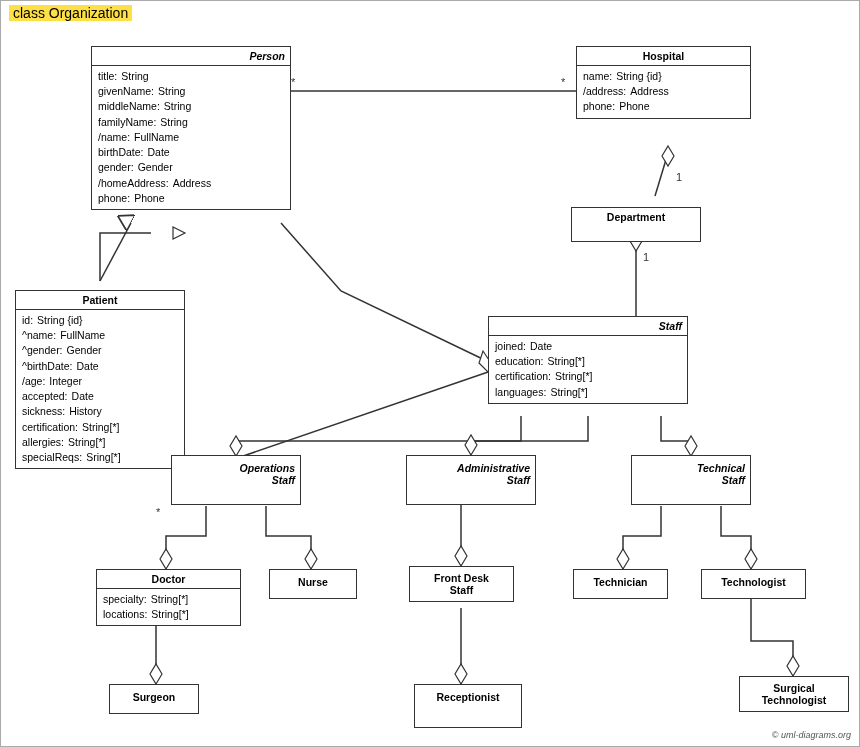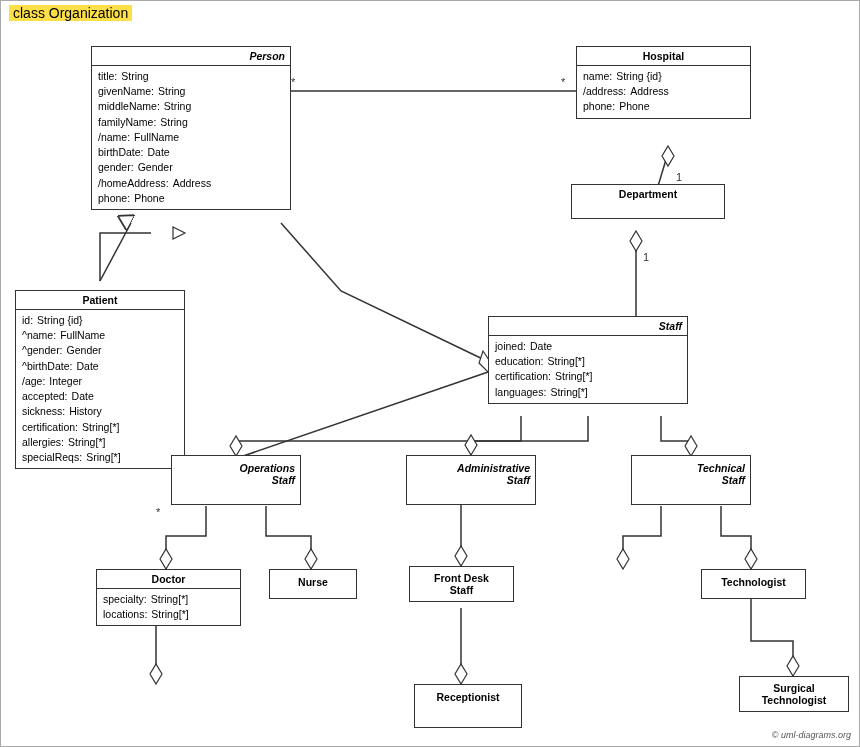--- a/index.html
+++ b/index.html
@@ -268,21 +268,21 @@
           <span class="attr-name">allergies:</span>
           <span class="attr-type">String[*]</span>
         </div>
       <div class="attr-row">
           <span class="attr-name">specialReqs:</span>
           <span class="attr-type">Sring[*]</span>
         </div>
     </div>
   </div>
 
-  <div class="uml-box" style="left:570px; top:183px; width:154px; height:35px;">
+  <div class="uml-box" style="left:570px; top:206px; width:130px; height:35px;">
     <div class="box-title" style="border-bottom:none;">Department</div>
   </div>
 
   <div class="uml-box" style="left:487px; top:315px; width:200px;">
     <div class="box-title italic">Staff</div>
     <div class="box-body">
       <div class="attr-row">
           <span class="attr-name">joined:</span>
           <span class="attr-type">Date</span>
         </div>
@@ -328,25 +328,31 @@
   </div>
 
   <div class="uml-box" style="left:268px; top:568px; width:88px; height:30px;">
     <div class="box-title" style="border-bottom:none; padding:6px 5px;">Nurse</div>
   </div>
 
   <div class="uml-box" style="left:408px; top:565px; width:105px; text-align:center;">
     <div class="box-title" style="border-bottom:none; padding:5px 5px;">Front Desk<br>Staff</div>
   </div>
 
+  <div class="uml-box" style="left:572px; top:568px; width:95px; height:30px;">
+    <div class="box-title" style="border-bottom:none; padding:6px 5px;">Technician</div>
+  </div>
 
   <div class="uml-box" style="left:700px; top:568px; width:105px; height:30px;">
     <div class="box-title" style="border-bottom:none; padding:6px 5px;">Technologist</div>
   </div>
 
+  <div class="uml-box" style="left:108px; top:683px; width:90px; height:30px;">
+    <div class="box-title" style="border-bottom:none; padding:6px 5px;">Surgeon</div>
+  </div>
 
   <div class="uml-box" style="left:413px; top:683px; width:108px; height:44px;">
     <div class="box-title" style="border-bottom:none; padding:6px 5px;">Receptionist</div>
   </div>
 
   <div class="uml-box" style="left:738px; top:675px; width:110px; text-align:center;">
     <div class="box-title" style="border-bottom:none; padding:5px 5px;">Surgical<br>Technologist</div>
   </div>
 
   <div class="copyright">© uml-diagrams.org</div>

